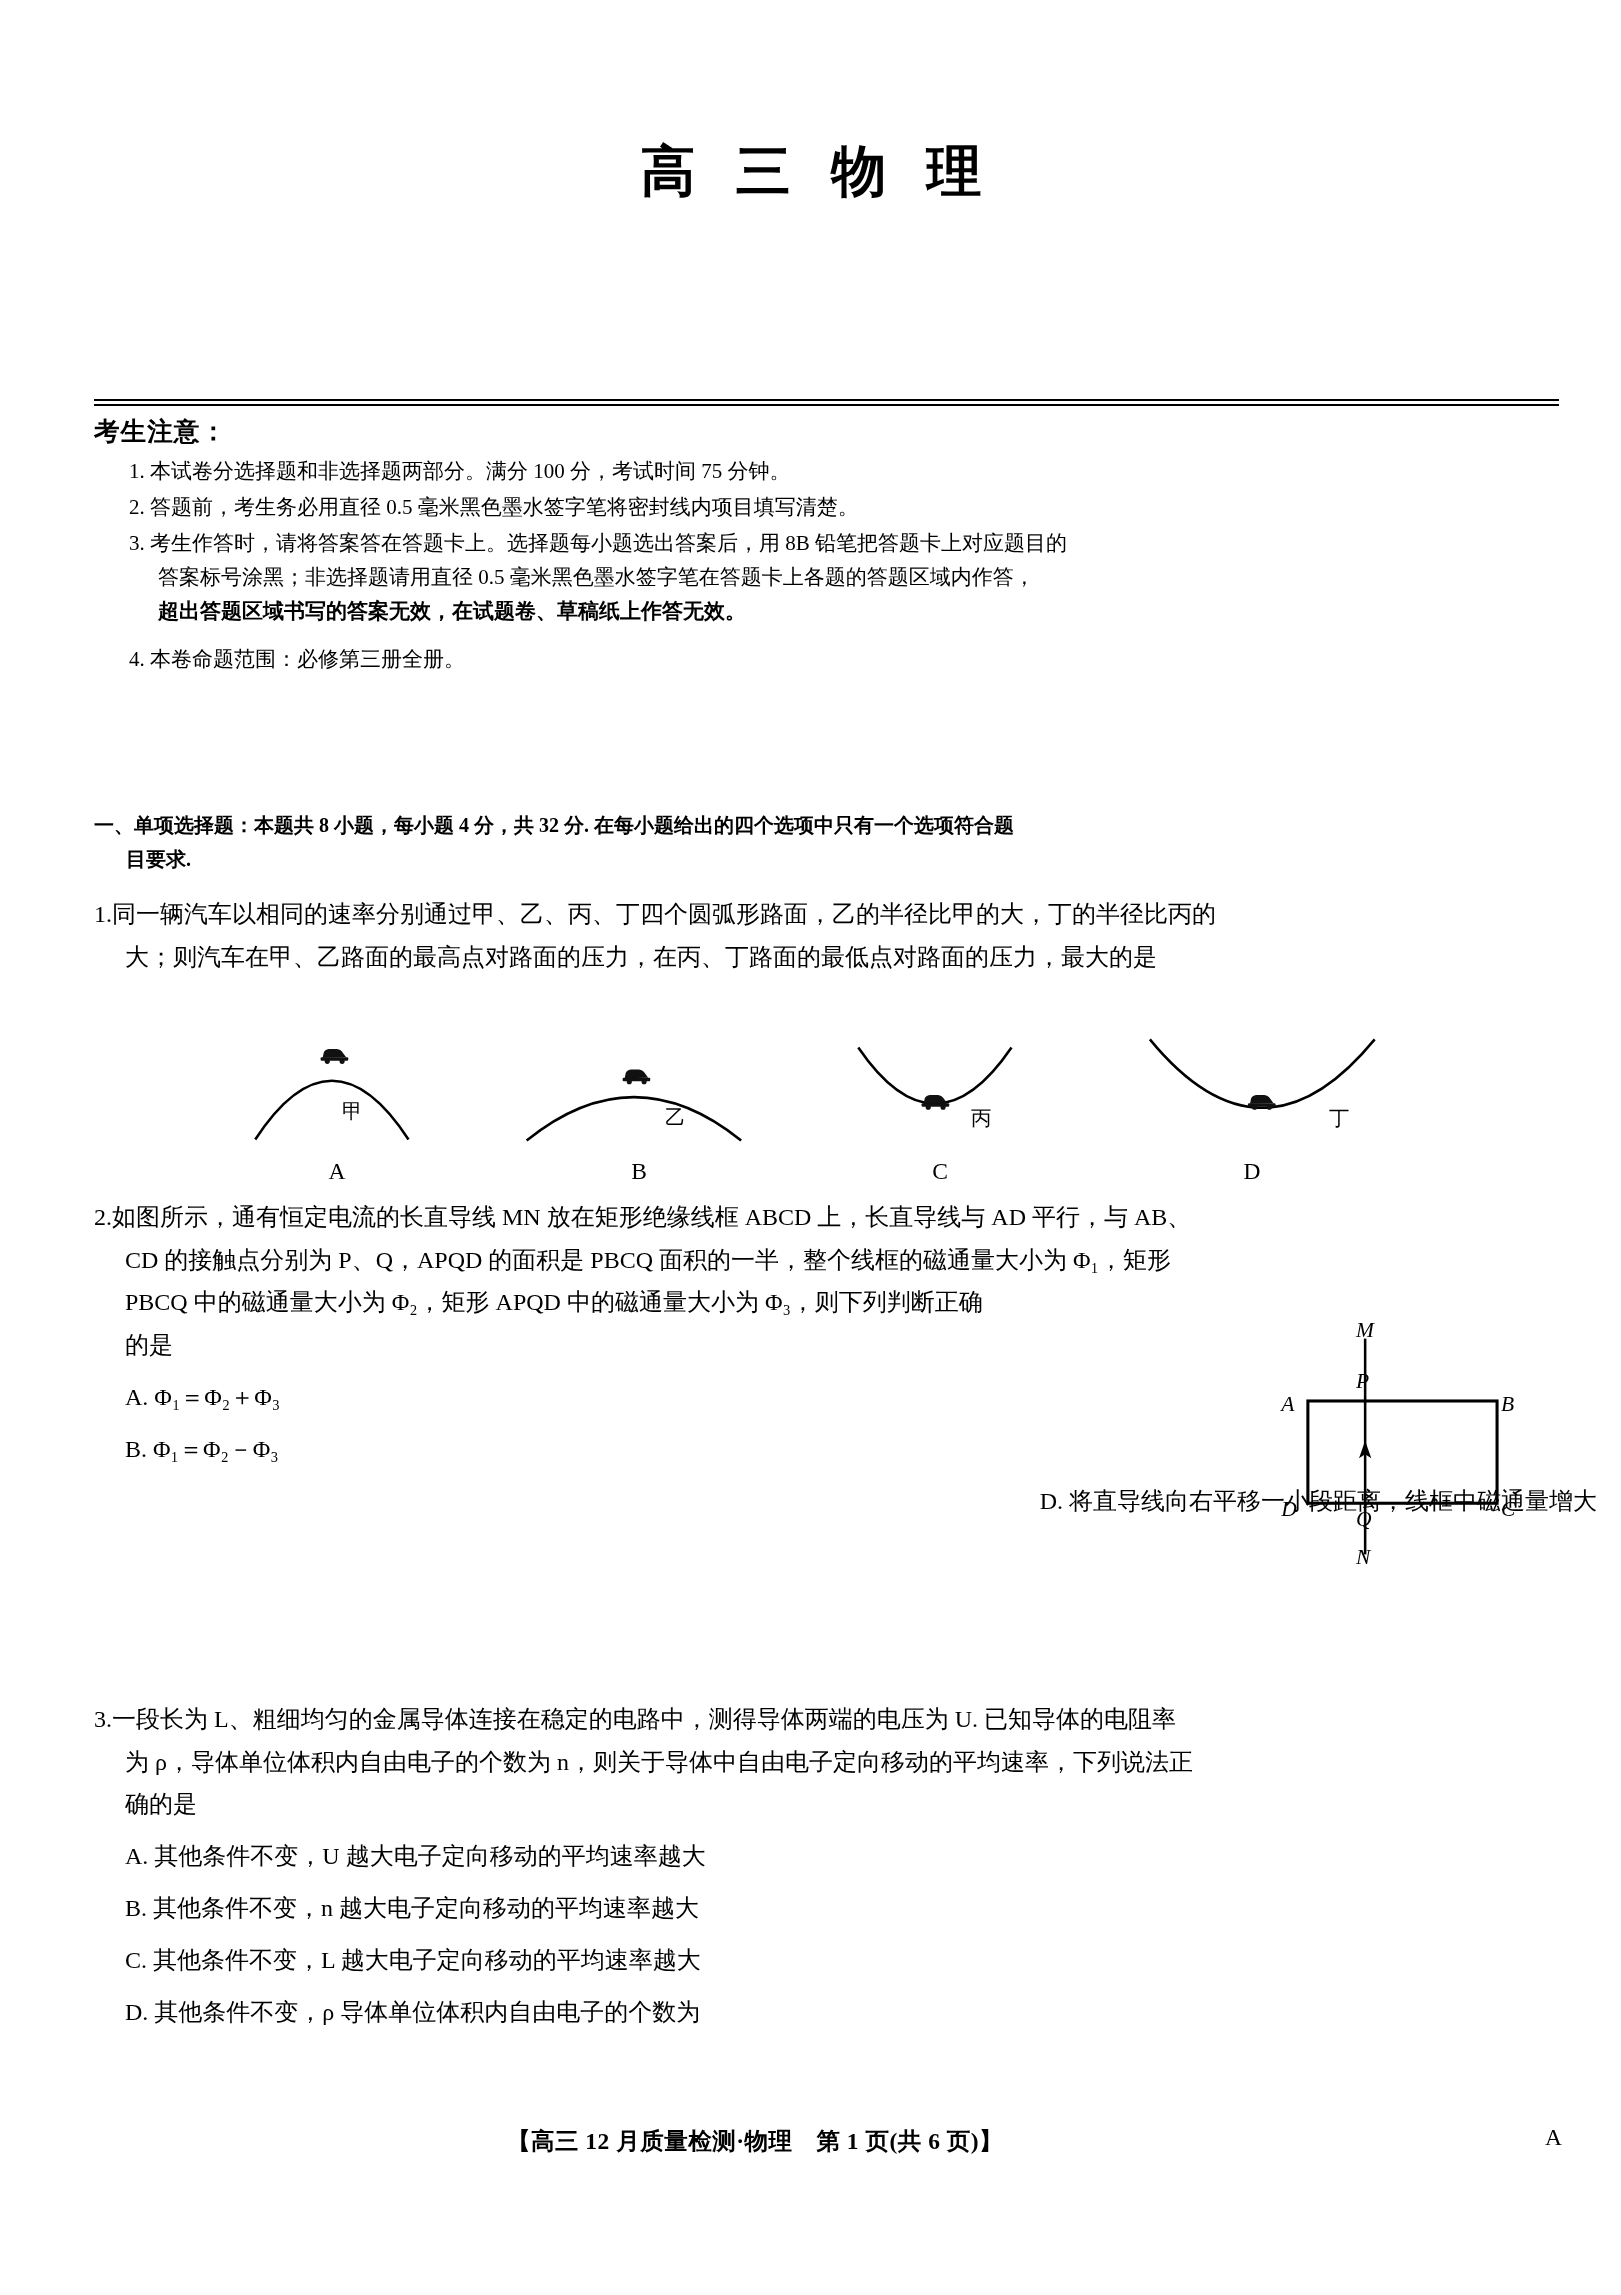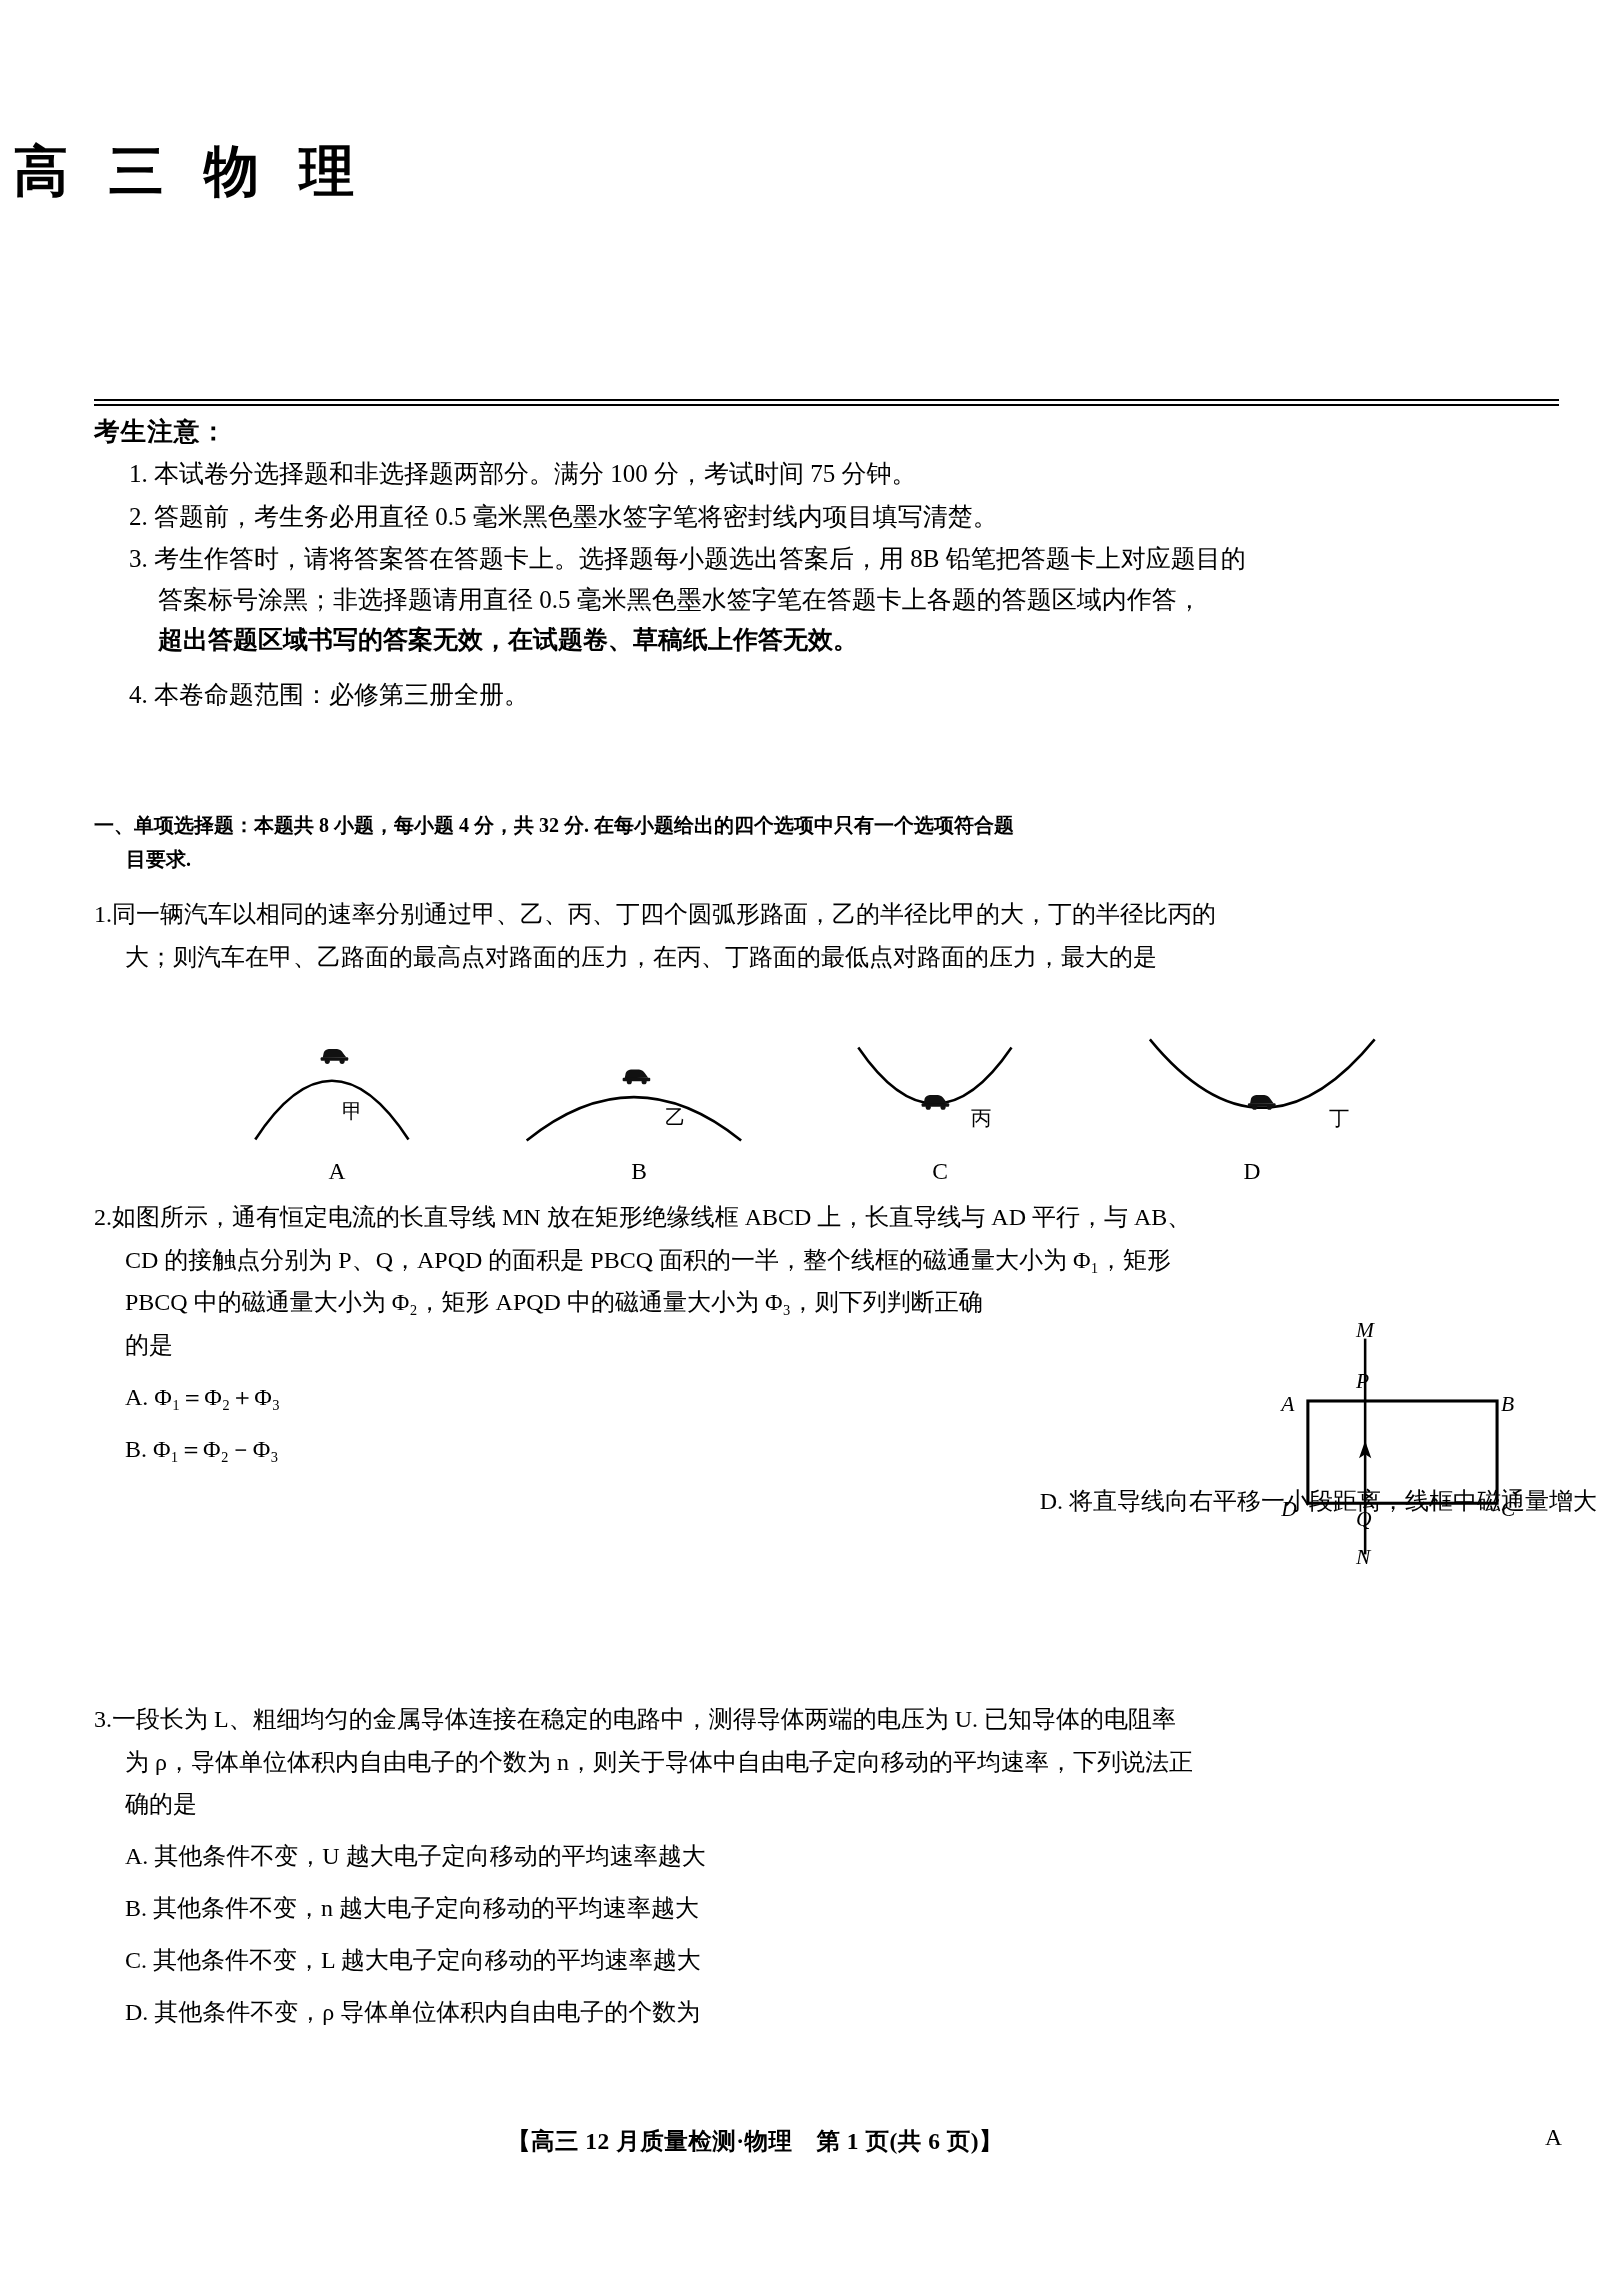--- a/index.html
+++ b/index.html
@@ -21,20 +21,21 @@
     height: 2295px;
     box-sizing: border-box;
   }
 
   
   .doc-title {
     position: absolute;
     top: 139px;
     left: 0;
     width: 1622px;
+    text-align: center;
     font-size: 55px;
     font-weight: 700;
     letter-spacing: 13.3px;
     text-indent: 13.3px;
     font-family: "Liberation Serif", "DejaVu Serif", serif;
     line-height: 1.2;
   }
 
   
   .double-rule {
@@ -56,21 +57,21 @@
     width: 1472px;
   }
   .notice-heading {
     font-size: 25.6px;
     font-weight: 700;
     letter-spacing: 1px;
     margin: 0 0 5.1px 0;
     font-family: "Liberation Serif", "DejaVu Serif", serif;
   }
   .notice-item {
-    font-size: 25px;
+    font-size: 21px;
     line-height: 1.62;
     margin: 0 0 2px 0;
     padding-left: 35px;
     text-align: justify;
   }
   .notice-item .cont {
     display: block;
     padding-left: 29px;
   }
   .emph-dotted {

